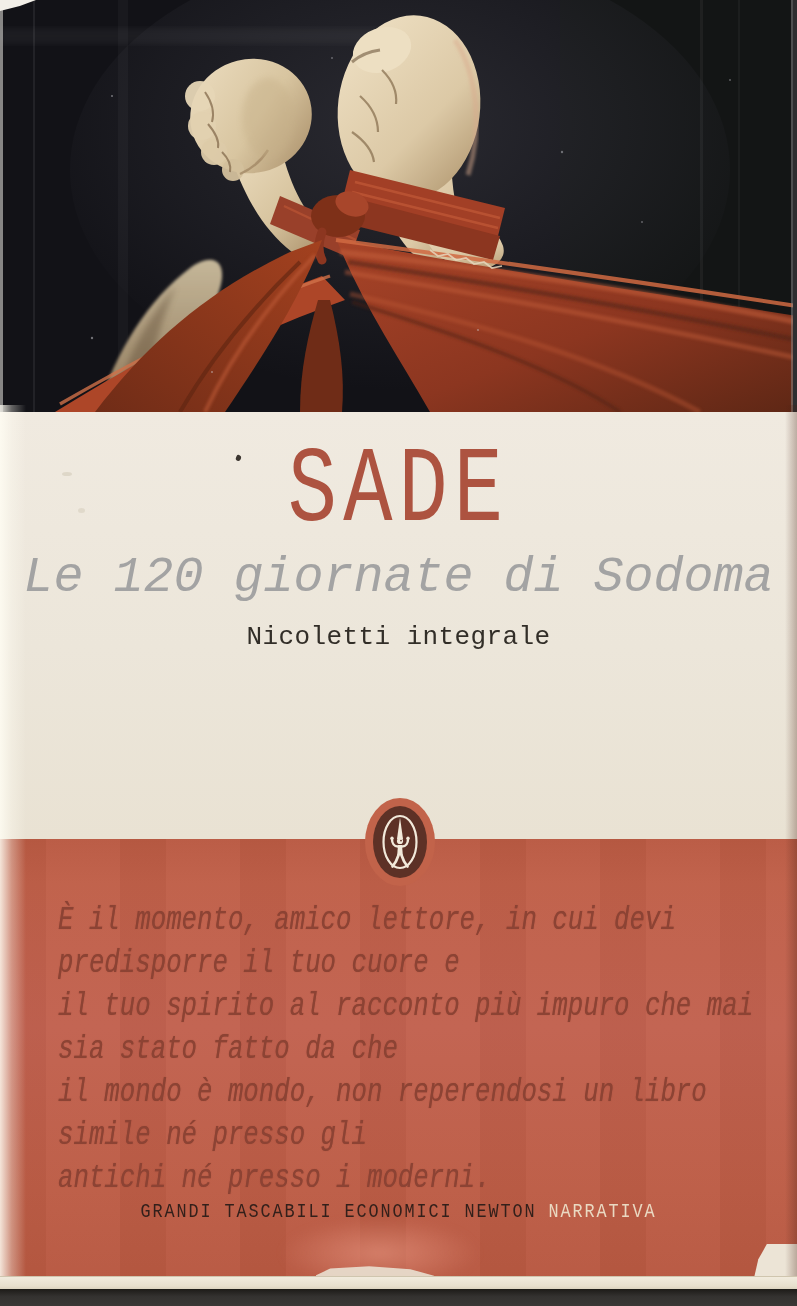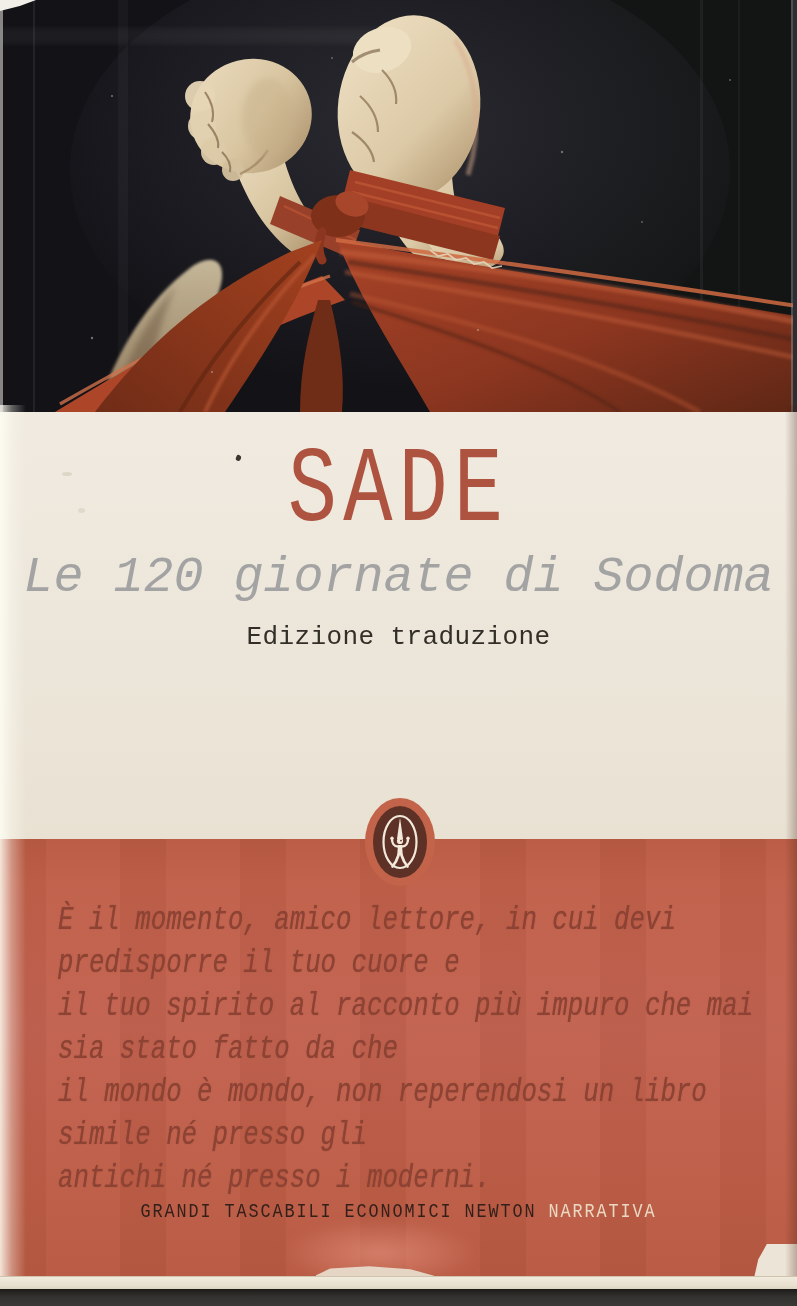--- a/index.html
+++ b/index.html
@@ -188,21 +188,21 @@
   </div>
 
   <div class="abs cream"></div>
   <div class="abs speck"></div>
   <div class="abs speck2"></div>
   <div class="abs speck3"></div>
 
   <div class="abs author">SADE</div>
   <div class="abs booktitle">Le 120 giornate di Sodoma</div>
   <div class="abs credits">
-    <div>Edizione traduzione</div>
+    <div>Nicoletti integrale</div>
   </div>
 
   <div class="abs band"></div>
 
   <div class="abs logo">
     <svg width="72" height="90" viewBox="0 0 72 90">
       <ellipse cx="36" cy="45" rx="35" ry="44" fill="#c2634a"></ellipse>
       <ellipse cx="36" cy="45" rx="27" ry="36" fill="#5d3126"></ellipse>
       <ellipse cx="36" cy="45" rx="16.5" ry="26" fill="none" stroke="#f2e9da" stroke-width="2.2"></ellipse>
       <g>

